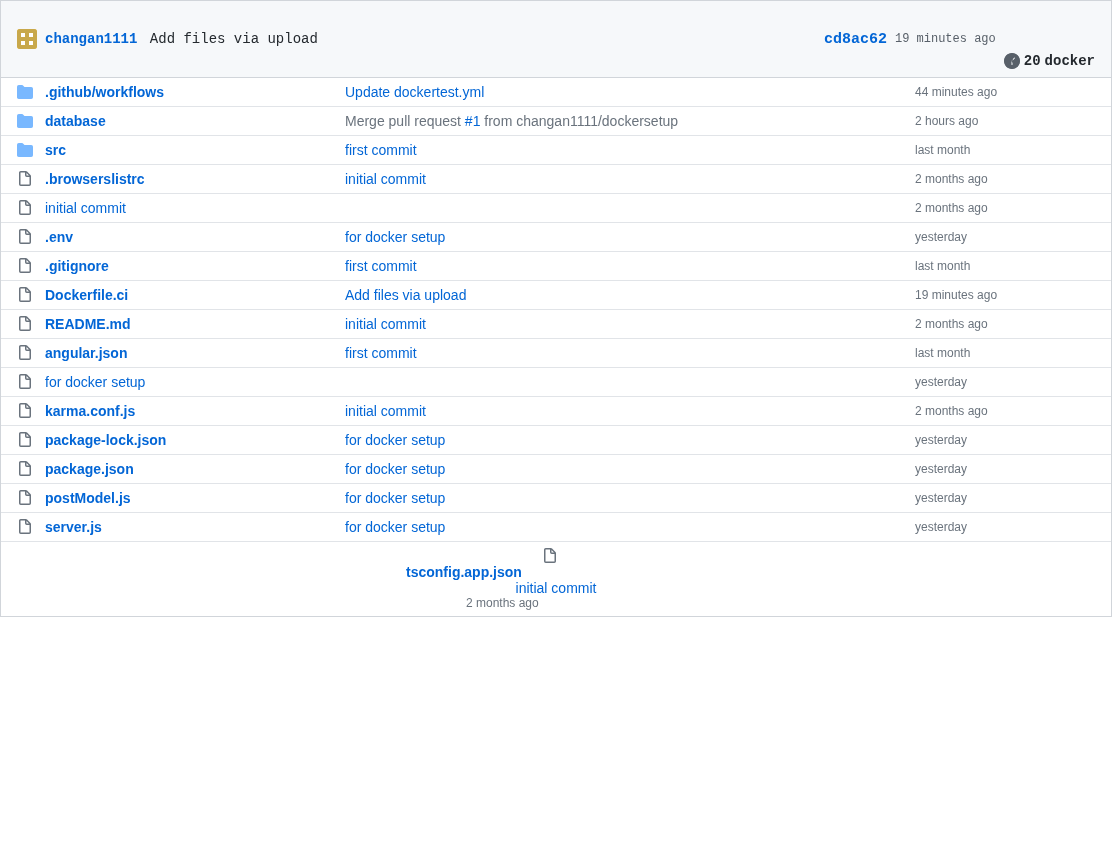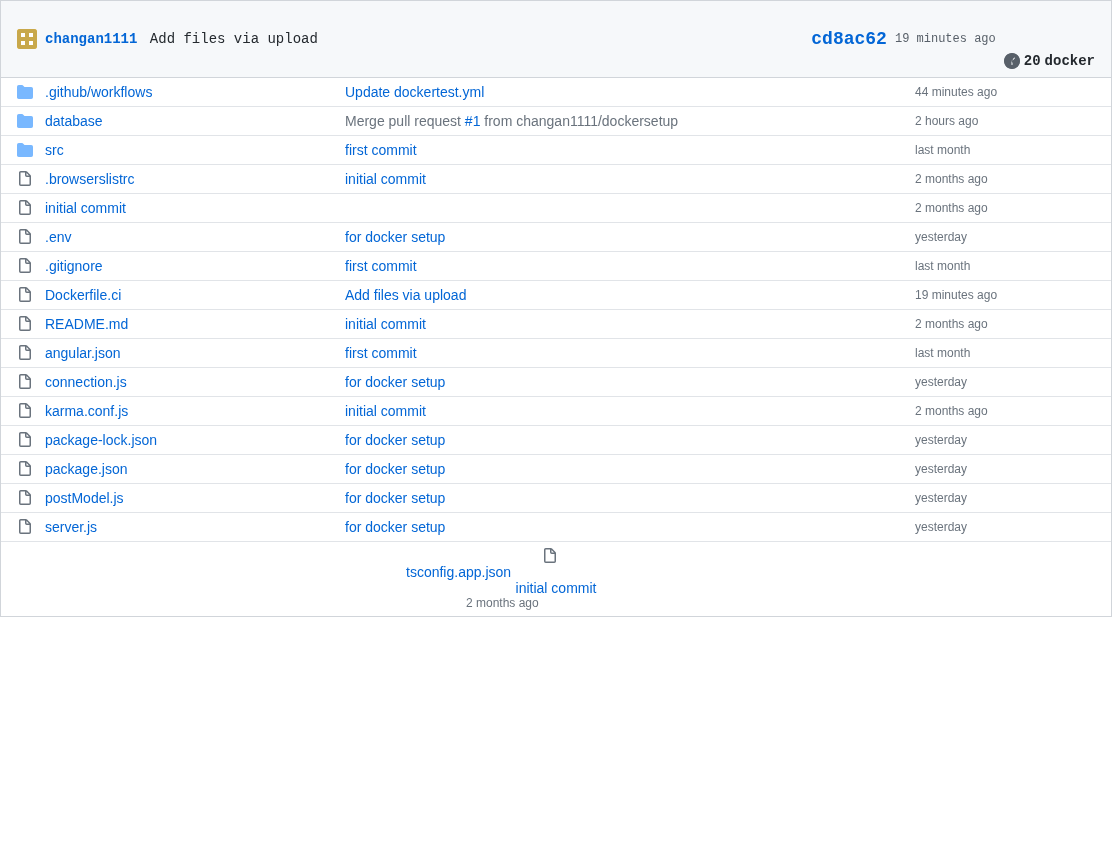--- a/index.html
+++ b/index.html
@@ -15,21 +15,21 @@
       padding: 8px 16px;
       background: #f6f8fa;
       border: 1px solid #d1d5da;
       border-bottom: none;
       gap: 8px;
       font-family: Liberation Mono, monospace;
     }
     .header-row .commit-hash {
       color: #0366d6;
       font-weight: 600;
-      font-size: 18px;
+      font-size: 15px;
     }
     .header-row .commit-time {
       color: #586069;
       font-size: 12px;
     }
     .header-row .commit-message {
       color: #24292e;
       font-weight: 600;
       font-size: 14px;
       flex: 1;
@@ -88,20 +88,21 @@
       width: 180px;
       text-align: left;
       color: #6a737d;
       font-size: 12px;
       flex-shrink: 0;
     }
     .file-name-link {
       color: #0366d6;
       text-decoration: none;
       font-size: 14px;
+      font-weight: bold;
     }
     .commit-link {
       color: #0366d6;
       text-decoration: none;
     }
     
     .icon-svg {
       width: 16px;
       height: 16px;
       vertical-align: middle;
@@ -246,21 +247,20 @@
       <div class="col-name"><a class="file-name-link" href="#">angular.json</a></div>
       <div class="col-message"><a class="commit-link" href="#">first commit</a></div>
       <div class="col-time">last month</div>
     </div>
     <div class="file-row">
       <div class="col-icon">
         <svg class="icon-svg" viewBox="0 0 16 16" fill="#6a737d">
           <path fill-rule="evenodd" d="M3.75 1.5a.25.25 0 00-.25.25v11.5c0 .138.112.25.25.25h8.5a.25.25 0 00.25-.25V6H9.75A1.75 1.75 0 018 4.25V1.5H3.75zm5.75.56v2.19c0 .138.112.25.25.25h2.19L9.5 2.06zM2 1.75C2 .784 2.784 0 3.75 0h5.086c.464 0 .909.184 1.237.513l3.414 3.414c.329.328.513.773.513 1.237v8.086A1.75 1.75 0 0112.25 15h-8.5A1.75 1.75 0 012 13.25V1.75z"></path>
         </svg>
       </div>
-      <div class="col-name"><a class="file-name-link" href="#">connection.js</a></div>
       <div class="col-message"><a class="commit-link" href="#">for docker setup</a></div>
       <div class="col-time">yesterday</div>
     </div>
     <div class="file-row">
       <div class="col-icon">
         <svg class="icon-svg" viewBox="0 0 16 16" fill="#6a737d">
           <path fill-rule="evenodd" d="M3.75 1.5a.25.25 0 00-.25.25v11.5c0 .138.112.25.25.25h8.5a.25.25 0 00.25-.25V6H9.75A1.75 1.75 0 018 4.25V1.5H3.75zm5.75.56v2.19c0 .138.112.25.25.25h2.19L9.5 2.06zM2 1.75C2 .784 2.784 0 3.75 0h5.086c.464 0 .909.184 1.237.513l3.414 3.414c.329.328.513.773.513 1.237v8.086A1.75 1.75 0 0112.25 15h-8.5A1.75 1.75 0 012 13.25V1.75z"></path>
         </svg>
       </div>
       <div class="col-name"><a class="file-name-link" href="#">karma.conf.js</a></div>

